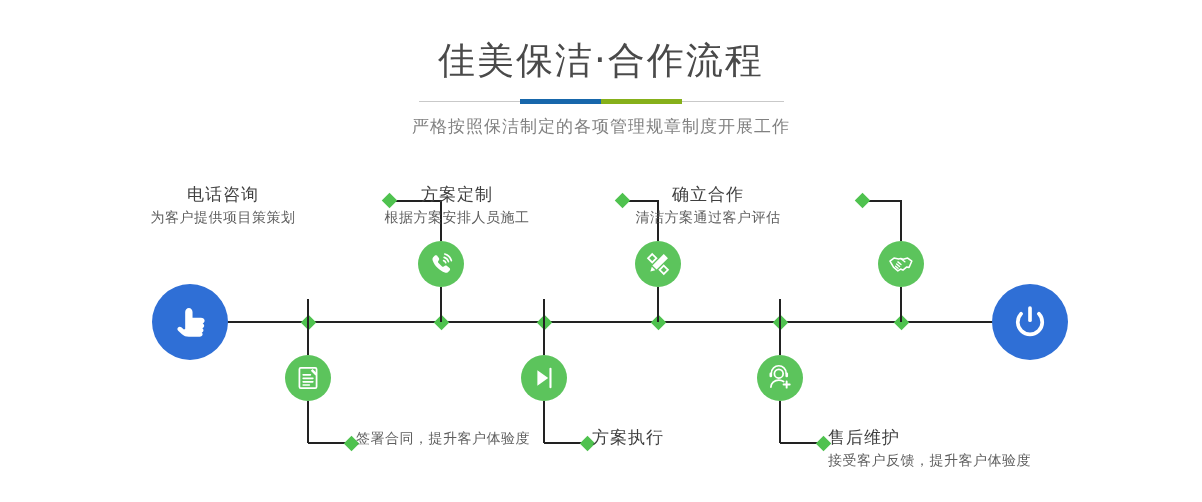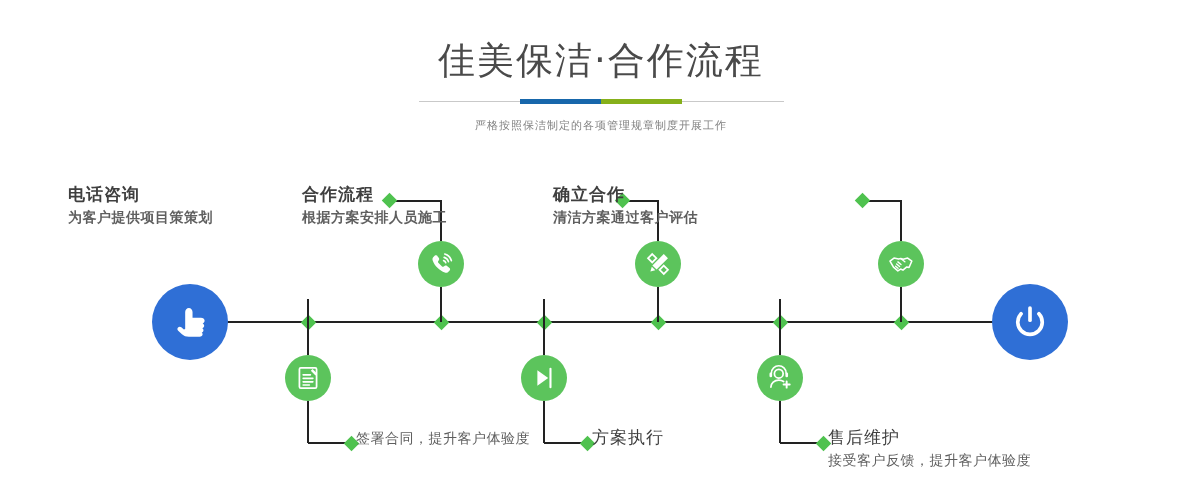--- a/index.html
+++ b/index.html
@@ -63,21 +63,21 @@
     background: #1767ab;
   }
   .divider-seg.green {
     left: 182px;
     width: 81px;
     background: #86b01a;
   }
   .page-subtitle {
     margin: 0;
     padding-top: 7px;
-    font-size: 11px;
+    font-size: 17px;
     line-height: 22px;
     color: #818181;
     letter-spacing: 1px;
     white-space: nowrap;
   }
 
   
   .timeline {
     position: absolute;
     left: 0;
@@ -164,21 +164,21 @@
     color: #3f3f3f;
     letter-spacing: 1px;
   }
   .label-desc {
     font-size: 14px;
     line-height: 21px;
     color: #5f5f5f;
     letter-spacing: 0.5px;
     margin-top: 2px;
   }
-  .label-block.align-right { text-align: left; font-weight: bold; }
+  .label-block.align-right { text-align: center; }
   .label-block.align-left  { text-align: left; }
 </style>
 </head>
 <body>
 
 <div id="page">
 
   <div class="header">
     <h1 class="page-title">佳美保洁·合作流程</h1>
     <div class="divider-wrap">
@@ -249,21 +249,21 @@
         <span>
           <svg width="28" height="28" viewBox="0 0 32 32" fill="none">
             <path d="M22.6 4.6l4.8 4.8-13 13-4.8-4.8 13-13z" fill="#ffffff"></path>
             <path d="M8.9 19.1l4.0 4.0-5.6 1.6 1.6-5.6z" fill="#ffffff"></path>
             <path d="M9.4 4.6l4.8 4.8-4.8 4.8-4.8-4.8 4.8-4.8z" stroke="#ffffff" stroke-width="2" fill="none"></path>
             <path d="M22.6 17.8l4.8 4.8-4.8 4.8-4.8-4.8 4.8-4.8z" stroke="#ffffff" stroke-width="2" fill="none"></path>
           </svg>
         </span>
       </div>
       <div class="label-block align-right" style="left:-356px;top:-81px;width:310px">
-        <div class="label-title">合作流程</div>
+        <div class="label-title">方案定制</div>
         <div class="label-desc">根据方案安排人员施工</div>
       </div>
     </div>
 
     <div class="node" style="left:901px;top:264px">
       <div class="stem" style="top:23px;height:35px"></div>
       <div class="stem" style="top:-64px;height:41px"></div>
       <div class="elbow-h" style="left:-39px;top:-64px;width:39px"></div>
       <div class="diamond" style="left:-44px;top:-69.5px"></div>
       <div class="node-circle" style="top:-23px">

